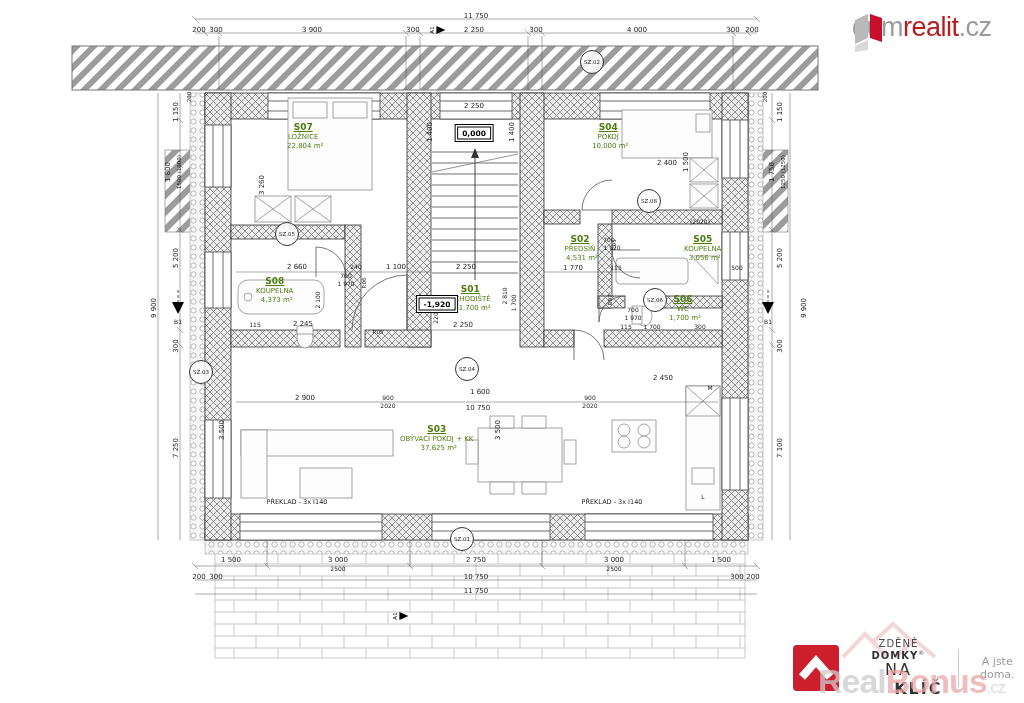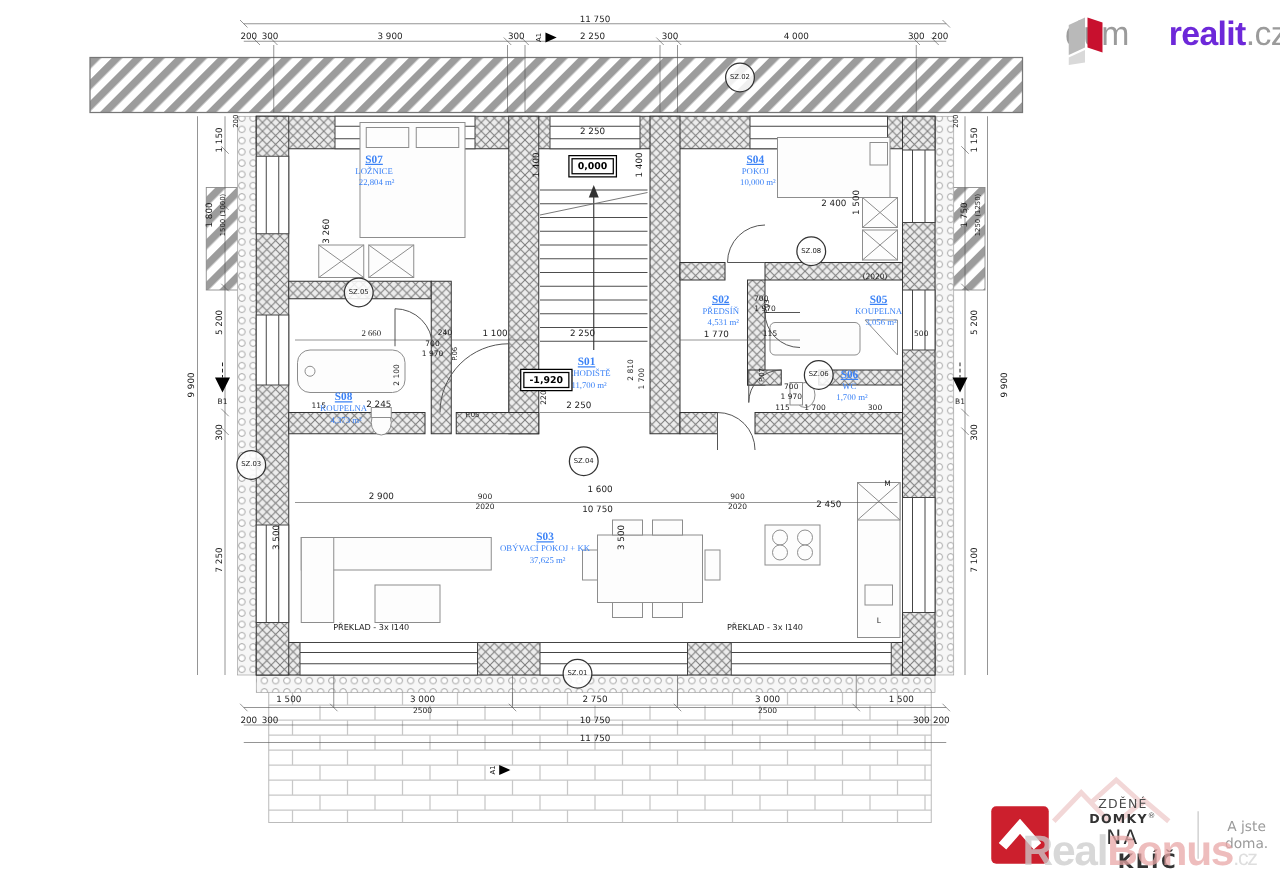--- a/index.html
+++ b/index.html
@@ -3,40 +3,40 @@
 <meta charset="utf-8">
 <style>
   html,body{margin:0;padding:0;background:#fff;}
   #canvas{position:relative;width:1024px;height:703px;background:#ffffff;overflow:hidden;
           font-family:"DejaVu Sans",sans-serif;text-align:center;}
   svg{position:absolute;left:0;top:0;}
   #overlay{position:absolute;left:0;top:0;width:1024px;height:703px;}
   .label{position:absolute;color:#1c1c1c;font-size:7px;white-space:nowrap;
          transform:translate(-50%,-50%);line-height:1;}
   .rot{transform:translate(-50%,-50%) rotate(-90deg);}
-  .room{position:absolute;color:#3b82f6;line-height:1.25;font-family:Liberation Serif, serif;}
+  .room{position:absolute;color:#4d7c0f;line-height:1.25;}
   .room .rid{font-weight:bold;font-size:9px;text-decoration:underline;display:block;}
   .room .rname{font-size:7px;display:block;}
   .room .rarea{font-size:7px;display:block;padding-left:4px;}
   .marker{position:absolute;width:22px;height:22px;border:1px solid #333;border-radius:50%;
           background:rgba(255,255,255,.85);font-size:5.5px;color:#222;display:flex;
           align-items:center;justify-content:center;transform:translate(-50%,-50%);}
   .level{position:absolute;transform:translate(-50%,-50%);background:#fff;border:1px solid #000;
          box-shadow:0 0 0 1.5px #fff,0 0 0 2.5px #000;font-size:7.5px;font-weight:bold;
          padding:1px 4px;color:#000;}
   .flag{position:absolute;transform:translate(-50%,-50%);display:flex;align-items:center;gap:1px;}
   .flag .tri{width:0;height:0;border-top:4px solid transparent;border-bottom:4px solid transparent;
              border-left:9px solid #000;}
   .flag .ftxt{font-size:5.5px;color:#111;transform:rotate(-90deg);}
   
   #dumrealit{position:absolute;left:852px;top:12px;display:flex;align-items:center;gap:7px;}
   #dumrealit .word{font-size:27px;letter-spacing:-0.5px;font-weight:bold;
                    font-family:"Liberation Sans",sans-serif;}
   #dumrealit .g{color:#9b9b9b;font-weight:normal;}
-  #dumrealit .r{color:#6d28d9;font-weight:bold;margin-left:32px;}
+  #dumrealit .r{color:#b91c1c;font-weight:normal;}
   
   #naklic{position:absolute;left:793px;top:638px;display:flex;align-items:center;gap:12px;}
   #nkbox{width:46px;height:46px;background:#cc1f2d;border-radius:4px;position:relative;flex:0 0 auto;}
   .nktext{line-height:1.15;}
   .nk1{font-size:10px;color:#4a4a4a;letter-spacing:1px;}
   .nk1 b{color:#333;}
   .nk1 sup{font-size:6px;}
   .nk2{font-size:16px;color:#333;letter-spacing:2px;}
   .nk2 b{font-weight:bold;margin-left:40px;}
   .nkdiv{width:1px;height:38px;background:#c9c9c9;}
@@ -256,21 +256,21 @@
       <div class="label rot" style="left: 804px; top: 308px;">9 900</div>
       <div class="label rot" style="left: 780px; top: 346px;">300</div>
       <div class="label rot" style="left: 780px; top: 448px;">7 100</div>
       <div class="label rot" style="left: 766px; top: 97px; font-size: 5.5px;">200</div>
       <div class="label" style="left: 474px; top: 106px;">2 250</div>
       <div class="label rot" style="left: 430px; top: 132px;">1 400</div>
       <div class="label rot" style="left: 512px; top: 132px;">1 400</div>
       <div class="label rot" style="left: 262px; top: 185px;">3 260</div>
       <div class="label" style="left: 667px; top: 163px;">2 400</div>
       <div class="label rot" style="left: 686px; top: 162px;">1 500</div>
-      <div class="label" style="left: 297px; top: 267px; font-family: Liberation Serif, serif;">2 660</div>
+      <div class="label" style="left: 297px; top: 267px;">2 660</div>
       <div class="label" style="left: 356px; top: 267px; font-size: 6px;">240</div>
       <div class="label" style="left: 396px; top: 267px;">1 100</div>
       <div class="label" style="left: 466px; top: 267px;">2 250</div>
       <div class="label" style="left: 346px; top: 276px; font-size: 6px;">700</div>
       <div class="label" style="left: 346px; top: 284px; font-size: 6px;">1 970</div>
       <div class="label" style="left: 609px; top: 240px; font-size: 6px;">700</div>
       <div class="label" style="left: 612px; top: 248px; font-size: 6px;">1 970</div>
       <div class="label" style="left: 573px; top: 268px;">1 770</div>
       <div class="label" style="left: 616px; top: 268px; font-size: 6px;">115</div>
       <div class="label" style="left: 700px; top: 222px; font-size: 6px;">(2020)</div>
@@ -287,21 +287,21 @@
       <div class="label" style="left: 652px; top: 327px; font-size: 6px;">1 700</div>
       <div class="label" style="left: 700px; top: 327px; font-size: 6px;">300</div>
       <div class="label" style="left: 737px; top: 268px; font-size: 6px;">500</div>
       <div class="label" style="left: 305px; top: 398px;">2 900</div>
       <div class="label" style="left: 388px; top: 398px; font-size: 6px;">900</div>
       <div class="label" style="left: 388px; top: 406px; font-size: 6px;">2020</div>
       <div class="label" style="left: 480px; top: 392px;">1 600</div>
       <div class="label" style="left: 478px; top: 408px;">10 750</div>
       <div class="label" style="left: 590px; top: 398px; font-size: 6px;">900</div>
       <div class="label" style="left: 590px; top: 406px; font-size: 6px;">2020</div>
-      <div class="label" style="left: 663px; top: 404px;">2 450</div>
+      <div class="label" style="left: 663px; top: 378px;">2 450</div>
       <div class="label rot" style="left: 498px; top: 430px;">3 500</div>
       <div class="label" style="left: 710px; top: 388px; font-size: 6px;">M</div>
       <div class="label" style="left: 703px; top: 497px; font-size: 6px;">L</div>
       <div class="label" style="left: 378px; top: 333px; font-size: 5.5px;">P.05</div>
       <div class="label rot" style="left: 365px; top: 283px; font-size: 5.5px;">P.06</div>
       <div class="label rot" style="left: 615px; top: 245px; font-size: 5.5px;">P.03</div>
       <div class="label rot" style="left: 611px; top: 300px; font-size: 5.5px;">P.07</div>
       <div class="label" style="left: 178px; top: 322px; font-size: 6px;">B1</div>
       <div class="label" style="left: 768px; top: 322px; font-size: 6px;">B1</div>
       <div class="label" style="left: 297px; top: 502px; font-size: 6.5px;">PŘEKLAD - 3x I140</div>
@@ -319,21 +319,21 @@
       <div class="room" style="left: 562px; top: 234px;">
         <span class="rid">S02</span>
         <span class="rname">PŘEDSÍŇ</span>
         <span class="rarea">4,531 m²</span>
       </div>
       <div class="room" style="left: 684px; top: 234px;">
         <span class="rid">S05</span>
         <span class="rname">KOUPELNA</span>
         <span class="rarea">3,056 m²</span>
       </div>
-      <div class="room" style="left: 256px; top: 276px; margin-top: 36px;">
+      <div class="room" style="left: 256px; top: 276px;">
         <span class="rid">S08</span>
         <span class="rname">KOUPELNA</span>
         <span class="rarea">4,373 m²</span>
       </div>
       <div class="room" style="left: 450px; top: 284px;">
         <span class="rid">S01</span>
         <span class="rname">SCHODIŠTĚ</span>
         <span class="rarea">11,700 m²</span>
       </div>
       <div class="room" style="left: 665px; top: 294px;">

